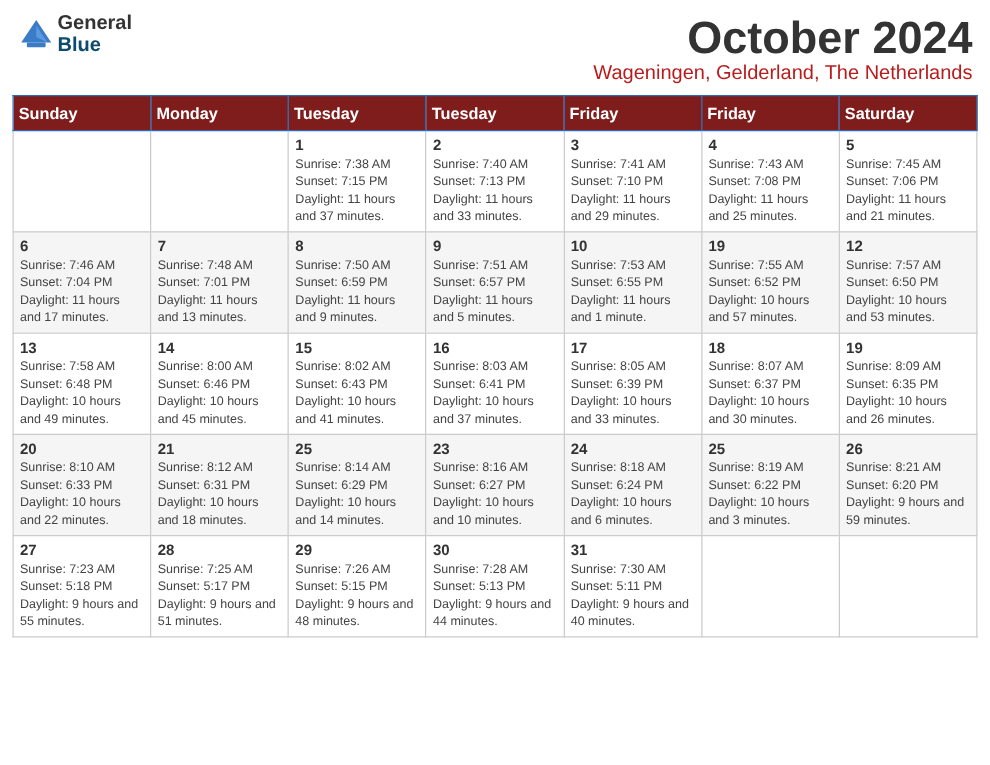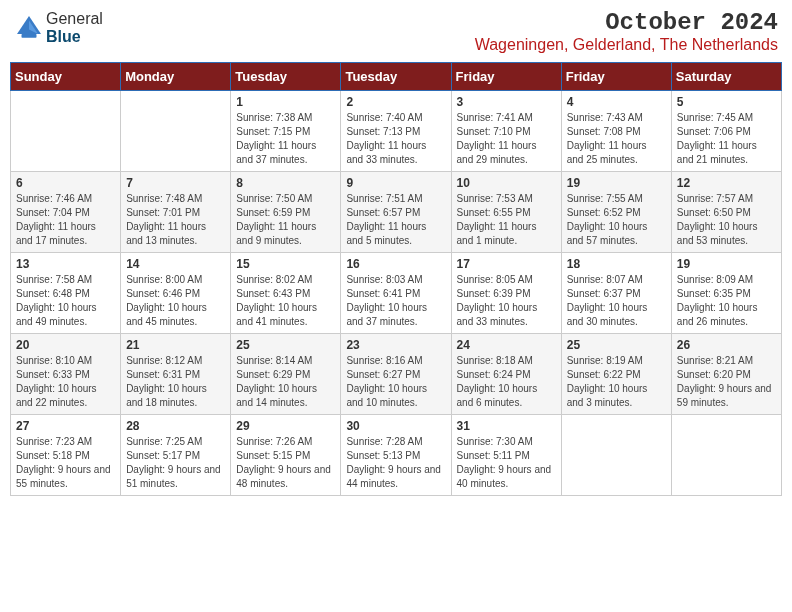--- a/index.html
+++ b/index.html
@@ -22,41 +22,40 @@
       align-items: center;
       gap: 2px;
     }
     .logo-text {
       display: flex;
       flex-direction: column;
       line-height: 1.1;
     }
     .logo-general {
       font-size: 16px;
-      font-weight: normal;
+      font-weight: bold;
       color: #333;
     }
     .logo-blue {
       font-size: 16px;
       font-weight: bold;
       color: #0c4a6e;
     }
     .logo-icon {
       width: 30px;
       height: 30px;
     }
     .title-section {
       text-align: right;
     }
     .month-year {
-      font-size: 24px;
+      font-size: 36px;
       font-weight: bold;
       color: #333;
       line-height: 1.1;
-      font-family: Liberation Mono, monospace;
     }
     .location {
       font-size: 16px;
       color: #b91c1c;
     }
     .calendar {
       width: 100%;
       border-collapse: collapse;
       border: 1px solid #ccc;
     }

